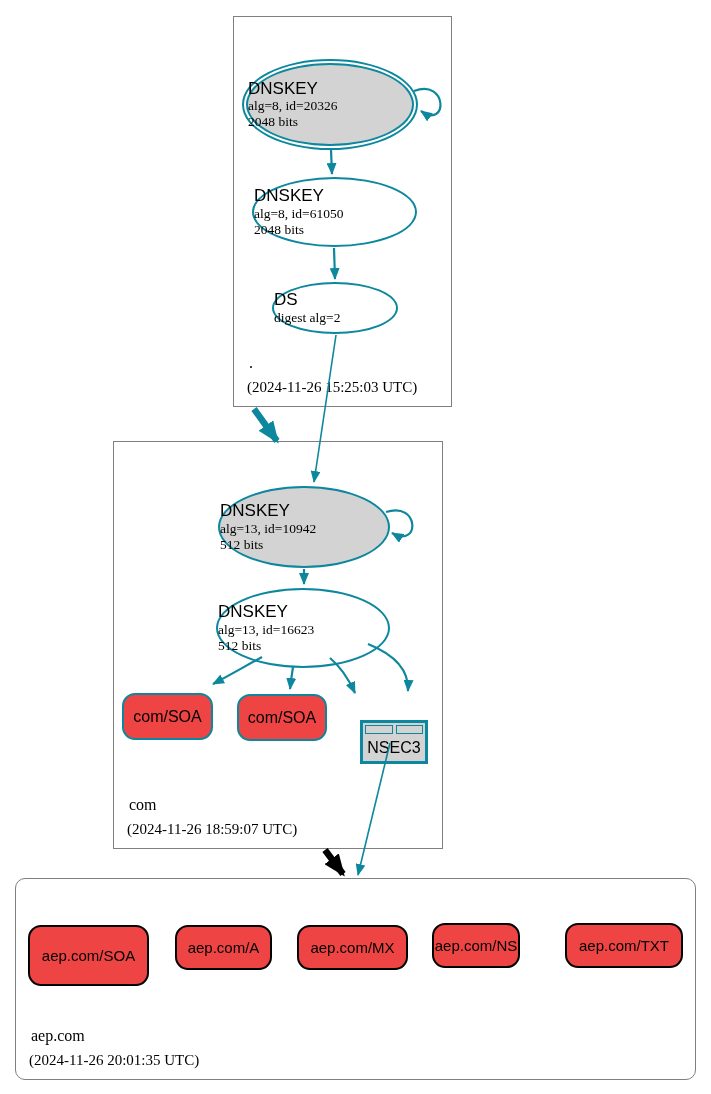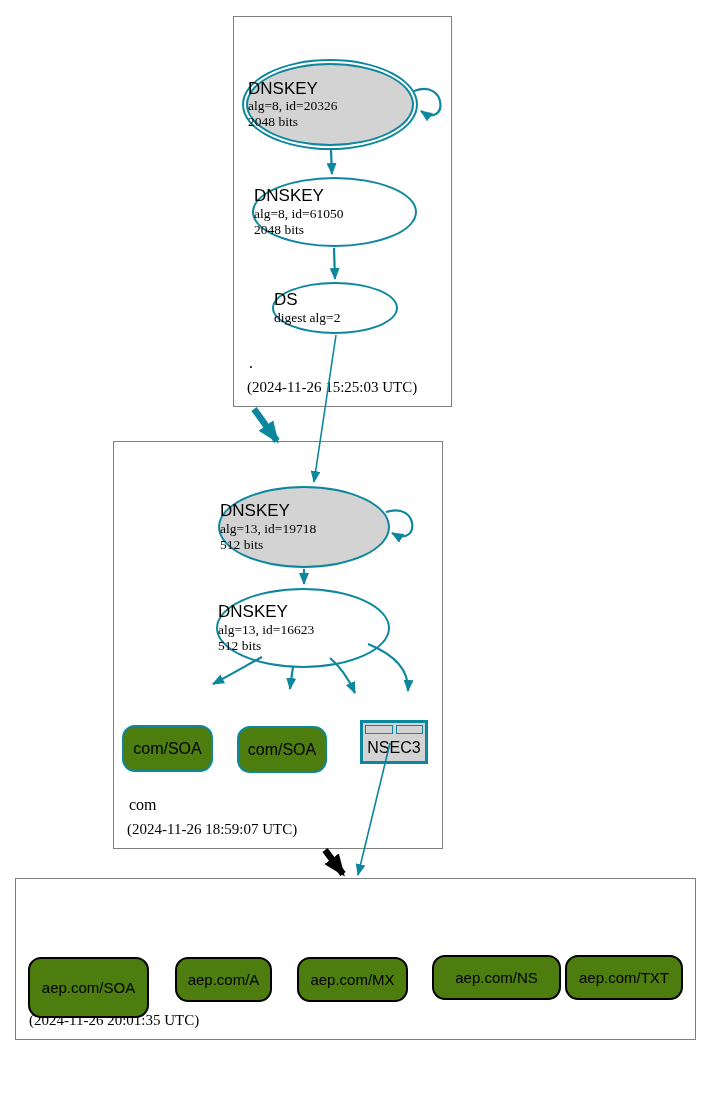--- a/index.html
+++ b/index.html
@@ -12,21 +12,21 @@
   }
   
   .zone-box{
     position:absolute;
     border:1px solid #7f7f7f;
     background:transparent;
     box-sizing:border-box;
   }
   .zone-box--root{left:233px;top:16px;width:219px;height:391px;}
   .zone-box--com{left:113px;top:441px;width:330px;height:408px;}
-  .zone-box--aep{left:15px;top:878px;width:681px;height:162px;}
+  .zone-box--aep{left:15px;top:878px;width:681px;height:202px;border-radius:10px;}
   .zone-label{
     position:absolute;left:15px;bottom:34px;
     font-family:"Liberation Serif",serif;
     font-size:16px;color:#000;
   }
   .zone-timestamp{
     position:absolute;left:13px;bottom:10px;
     font-family:"Liberation Serif",serif;
     font-size:15px;color:#000;
   }
@@ -48,23 +48,23 @@
   .ellipse-outer .ellipse{position:absolute;left:2px;top:2px;right:2px;bottom:2px;}
   .etitle{font-size:17px;color:#000;line-height:1.15;}
   .eattr{
     font-family:"Liberation Serif",serif;
     font-size:13.5px;color:#000;line-height:1.2;
   }
   
   .rrset{
     position:absolute;box-sizing:border-box;
     border:2px solid #0d879d;border-radius:13px;
-    background:#4d7c0f;
+    background:#ef4444;
     display:flex;align-items:center;justify-content:center;
-    font-size:16px;color:#000;margin-top:32px;
+    font-size:16px;color:#000;
   }
   .rrset--black{border-color:#000;font-size:15px;}
   
   .nsec3{
     position:absolute;box-sizing:border-box;
     border:3px solid #0d879d;background:#d3d3d3;
     display:flex;flex-direction:column;
   }
   .nsec3-head{display:flex;gap:3px;padding:2px 2px 0 2px;}
   .nsec3-cell{flex:1;height:9px;border:1.6px solid #0d879d;background:#d3d3d3;box-sizing:border-box;}
@@ -108,21 +108,21 @@
     <div class="eattr">2048 bits</div>
   </div>
 
   <div class="ellipse" style="left:272px;top:282px;width:126px;height:52px;">
     <div class="etitle">DS</div>
     <div class="eattr">digest alg=2</div>
   </div>
 
   <div class="ellipse ellipse--gray" style="left:218px;top:486px;width:172px;height:82px;">
     <div class="etitle">DNSKEY</div>
-    <div class="eattr">alg=13, id=19718</div>
+    <div class="eattr">alg=13, id=10942</div>
     <div class="eattr">512 bits</div>
   </div>
 
   <div class="ellipse" style="left:216px;top:588px;width:174px;height:80px;">
     <div class="etitle">DNSKEY</div>
     <div class="eattr">alg=13, id=16623</div>
     <div class="eattr">512 bits</div>
   </div>
 
   <div class="rrset" style="left:122px;top:693px;width:91px;height:47px;">
@@ -142,21 +142,21 @@
 
   <div class="rrset rrset--black" style="left:28px;top:925px;width:121px;height:61px;">
     <span>aep.com/SOA</span>
   </div>
   <div class="rrset rrset--black" style="left:175px;top:925px;width:97px;height:45px;">
     <span>aep.com/A</span>
   </div>
   <div class="rrset rrset--black" style="left:297px;top:925px;width:111px;height:45px;">
     <span>aep.com/MX</span>
   </div>
-  <div class="rrset rrset--black" style="left:432px;top:923px;width:129px;height:45px;">
+  <div class="rrset rrset--black" style="left:432px;top:923px;width:88px;height:45px;">
     <span>aep.com/NS</span>
   </div>
   <div class="rrset rrset--black" style="left:565px;top:923px;width:118px;height:45px;">
     <span>aep.com/TXT</span>
   </div>
 
   <svg class="edges" width="711" height="1094" viewBox="0 0 711 1094">
     <defs>
       <marker id="ah" viewBox="0 0 12 10" refX="11" refY="5" markerWidth="12" markerHeight="10" orient="auto" markerUnits="userSpaceOnUse">
         <path d="M0,0 L12,5 L0,10 z" fill="#0d879d"></path>

